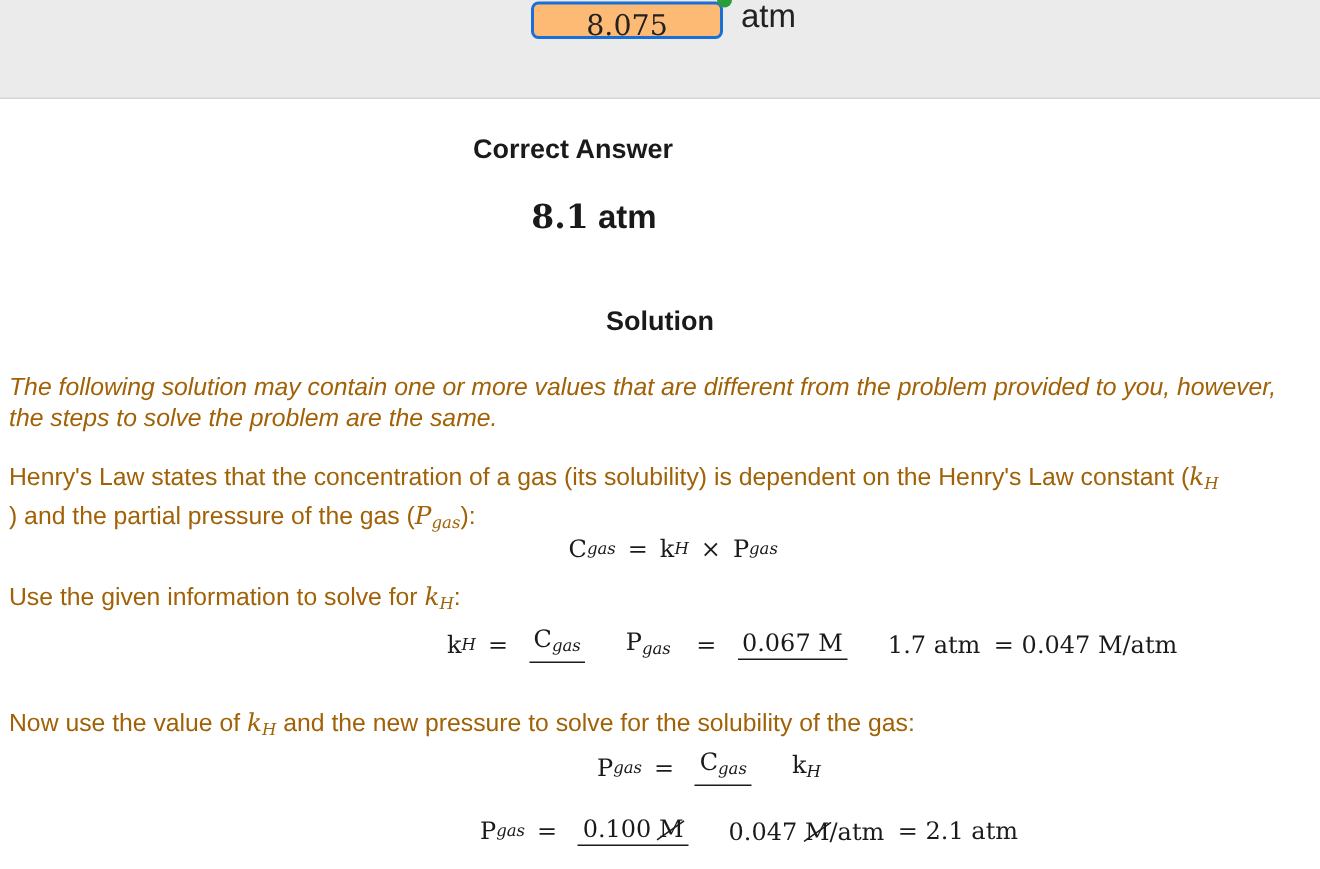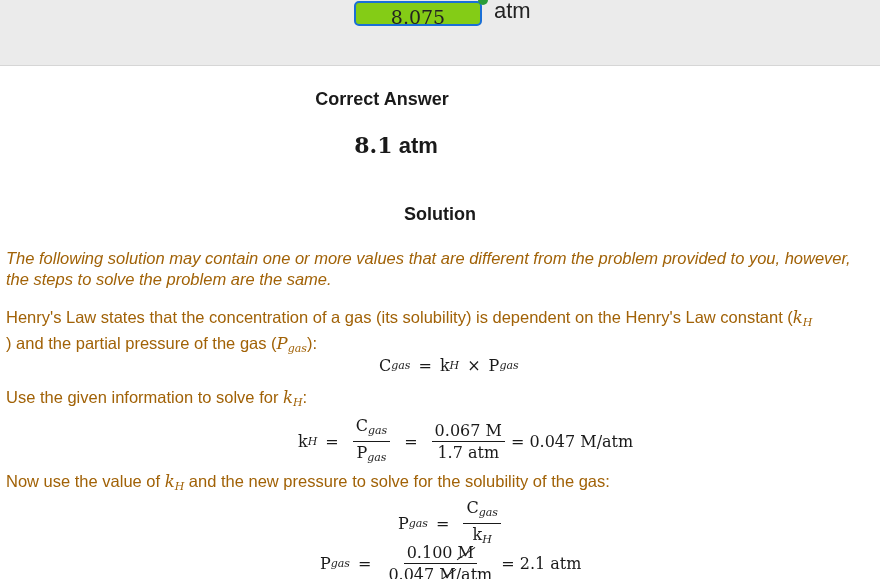--- a/index.html
+++ b/index.html
@@ -6,21 +6,21 @@
   body {
     width:880px; height:579px; overflow:hidden; background:#ffffff;
     font-family:"Liberation Sans", sans-serif; color:#1a1a1a;
   }
   .top-band {
     position:absolute; left:0; top:0; width:880px; height:65px;
     background:#ebebeb; border-bottom:1px solid #d6d6d6;
   }
   .answer-input {
     position:absolute; left:354px; top:1px; width:128px; height:25px;
-    border:2px solid #1a6fd6; border-radius:5px; background:#84cc16;
+    border:2px solid #1a6fd6; border-radius:5px; background:#fdba74;
     box-sizing:border-box; text-align:center;
     font-family:"DejaVu Serif", serif; font-size:19px; line-height:26px; color:#222;
     padding-top:1px;
   }
   .check-dot {
     position:absolute; left:478px; top:-5px; width:10px; height:10px;
     border-radius:50%; background:#2a9d3a;
   }
   .unit-label {
     position:absolute; left:494px; top:-2px; font-size:22px; color:#222;
@@ -44,21 +44,21 @@
   .disclaimer { top:248px; font-style:italic; }
   .intro { top:307px; }
   .step1 { top:387px; }
   .step2 { top:471px; }
   .m { font-family:"DejaVu Serif", serif; font-style:italic; }
   sub.s { font-size:11px; font-style:italic; font-family:"DejaVu Serif", serif; vertical-align:-3px; }
   .eq {
     position:absolute; font-family:"DejaVu Serif", serif; font-size:16px; color:#1a1a1a;
     display:flex; align-items:center; white-space:nowrap;
   }
-  .frac { display:inline-flex; flex-direction:column; align-items:center; margin:0 6px; vertical-align:middle; }
+  .frac { display:inline-flex; flex-direction:row; align-items:center; margin:0 6px; vertical-align:middle;gap:24px; }
   .frac .n { padding:0 3px 1px 3px; border-bottom:1px solid #1a1a1a; line-height:19px; }
   .frac .d { padding:1px 3px 0 3px; line-height:19px; }
   .op { margin:0 8px; }
   .strike { position:relative; display:inline-block; }
   .strike::after {
     content:""; position:absolute; left:-3px; right:-3px; top:50%; height:1px;
     background:#1a1a1a; transform:rotate(-35deg);
   }
 </style>
 </head>

